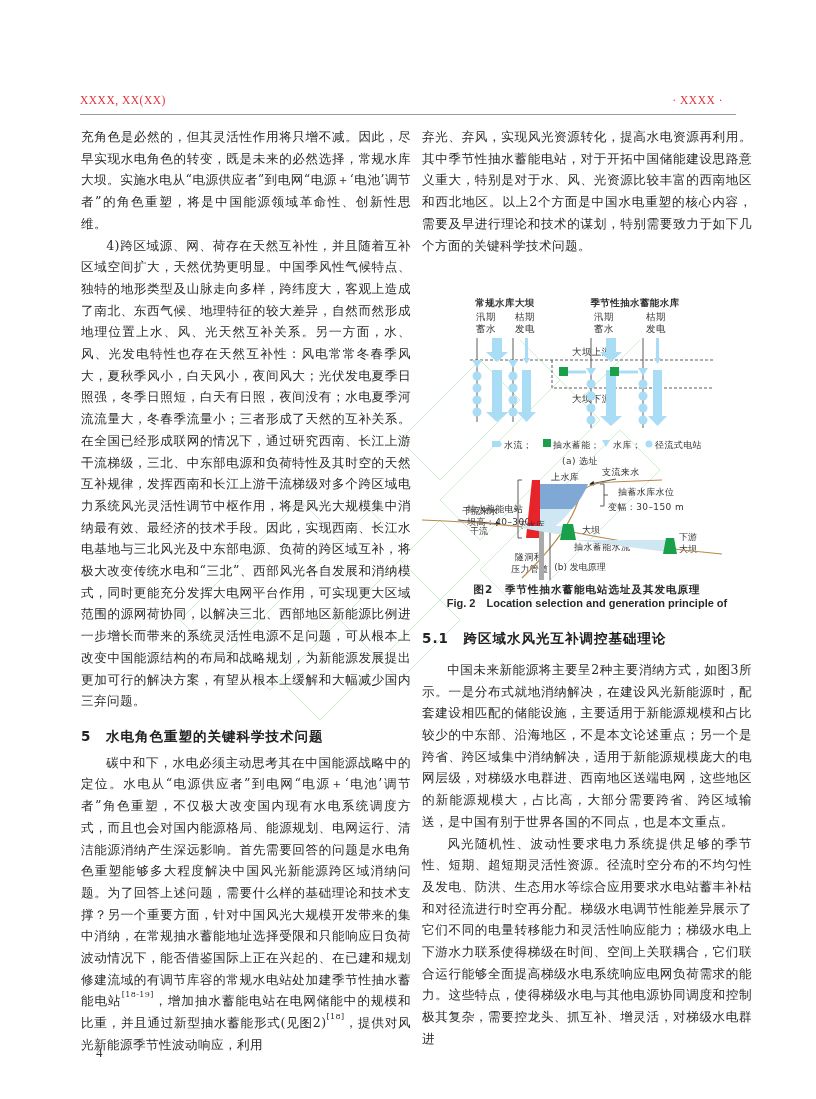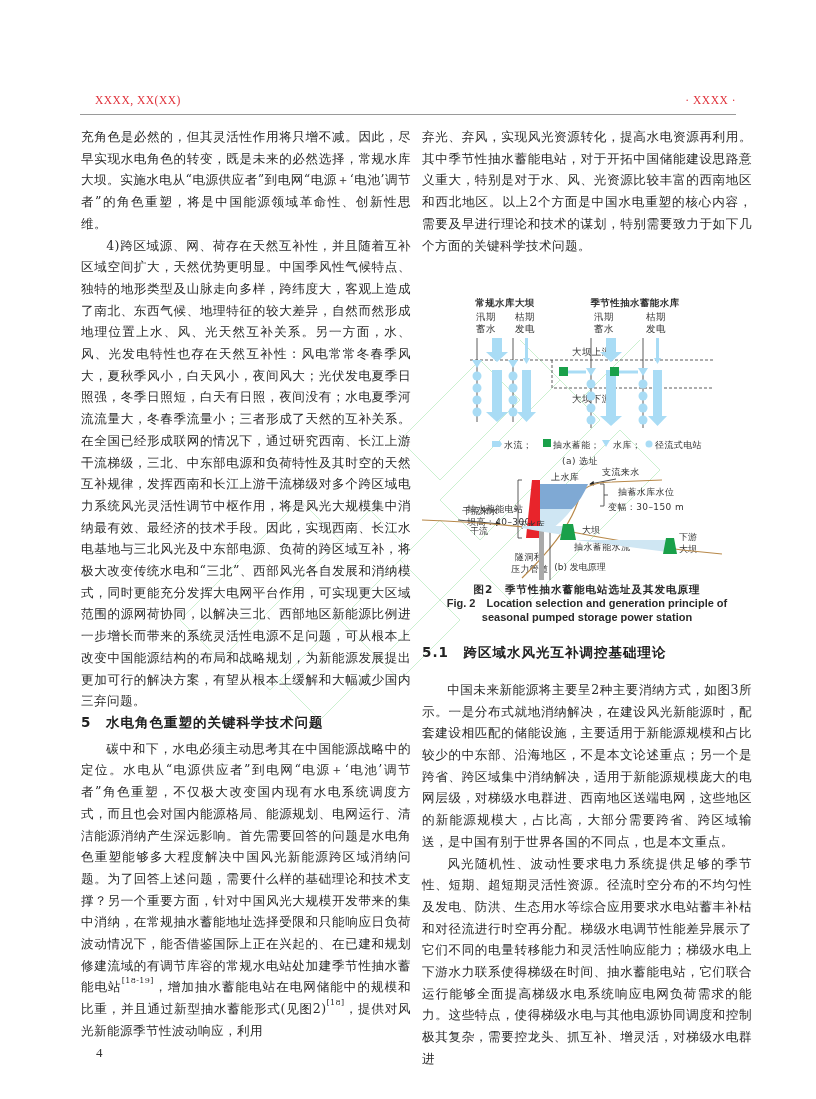--- a/index.html
+++ b/index.html
@@ -1,28 +1,28 @@
 <!DOCTYPE html>
 <html><head>
 <meta charset="utf-8">
 <style>
   html,body{margin:0;padding:0;background:#fff;}
   body{width:816px;height:1099px;position:relative;overflow:hidden;font-family:"DejaVu Serif","Liberation Serif",serif;color:#2a2a2a;}
   .header{position:absolute;left:80px;top:92px;width:656px;height:22px;border-bottom:1.5px solid #9a9a9a;}
   .header .left,.header .right{position:absolute;top:2px;font-family:"Liberation Serif",serif;font-size:11.5px;color:#e0313a;letter-spacing:0.5px;}
-  .header .left{left:15px;}
-  .header .right{right:0;}
+  .header .left{left:0;}
+  .header .right{right:13px;}
   .col{position:absolute;top:126px;width:330px;font-size:12.6px;line-height:21.7px;text-align:justify;letter-spacing:0.4px;}
   .col.left{left:81px;}
   .col.right{left:422px;}
   .col p{margin:0;}
   .indent{text-indent:2em;}
   .sec{font-family:"DejaVu Sans","Liberation Sans",sans-serif;font-weight:bold;font-size:13.5px;letter-spacing:1px;color:#222;}
-  .sec5{margin-bottom:4px;}
-  .sec51{margin-top:18px;margin-bottom:15px;}
+  .sec5{margin-top:14px;margin-bottom:4px;}
+  .sec51{margin-top:18px;margin-bottom:9px;}
   .sup{font-size:8px;vertical-align:top;line-height:10px;margin-top:16px;}
   .figure{position:relative;width:330px;height:290px;margin-top:38px;}
   .cap{text-align:center;font-size:11px;line-height:14px;letter-spacing:0;}
   .cap .cn{font-family:"DejaVu Sans",sans-serif;font-weight:bold;font-size:10.5px;letter-spacing:1px;}
   .cap .en{font-family:Liberation Sans, sans-serif;font-weight:bold;font-size:11px;}
   .pageno{position:absolute;left:96px;top:1045px;font-size:13px;font-family:"Liberation Serif",serif;color:#333;}
   .watermark{position:absolute;left:140px;top:320px;width:560px;height:420px;pointer-events:none;opacity:0.55;}
 </style>
 </head>
 <body>
@@ -167,26 +167,25 @@
       <path d="M178 190 L182 190 L182 212 L178 212 M182 201 L186 201" fill="none" stroke="#333" stroke-width="0.8"></path>
       <line x1="128" y1="238" x2="128" y2="286" stroke="#333" stroke-width="0.8"></line>
     </svg>
   </div>
 
   <div style="position:relative;height:0;"></div>
 
   <div class="cap" style="margin-top:-2px;">
     <div class="cn">图2　季节性抽水蓄能电站选址及其发电原理</div>
     <div class="en">Fig. 2　Location selection and generation principle of</div>
-    <div class="en">seasonal pumped storage power station</div>
   </div>
 
   <div class="sec sec51">5.1　跨区域水风光互补调控基础理论</div>
   <p class="indent">中国未来新能源将主要呈2种主要消纳方式，如图3所示。一是分布式就地消纳解决，在建设风光新能源时，配套建设相匹配的储能设施，主要适用于新能源规模和占比较少的中东部、沿海地区，不是本文论述重点；另一个是跨省、跨区域集中消纳解决，适用于新能源规模庞大的电网层级，对梯级水电群进、西南地区送端电网，这些地区的新能源规模大，占比高，大部分需要跨省、跨区域输送，是中国有别于世界各国的不同点，也是本文重点。</p>
-  <p class="indent">风光随机性、波动性要求电力系统提供足够的季节性、短期、超短期灵活性资源。径流时空分布的不均匀性及发电、防洪、生态用水等综合应用要求水电站蓄丰补枯和对径流进行时空再分配。梯级水电调节性能差异展示了它们不同的电量转移能力和灵活性响应能力；梯级水电上下游水力联系使得梯级在时间、抽水蓄能电站，它们联合运行能够全面提高梯级水电系统响应电网负荷需求的能力。这些特点，使得梯级水电与其他电源协同调度和控制极其复杂，需要控龙头、抓互补、增灵活，对梯级水电群进</p>
+  <p class="indent">风光随机性、波动性要求电力系统提供足够的季节性、短期、超短期灵活性资源。径流时空分布的不均匀性及发电、防洪、生态用水等综合应用要求水电站蓄丰补枯和对径流进行时空再分配。梯级水电调节性能差异展示了它们不同的电量转移能力和灵活性响应能力；梯级水电上下游水力联系使得梯级在时间、空间上关联耦合，它们联合运行能够全面提高梯级水电系统响应电网负荷需求的能力。这些特点，使得梯级水电与其他电源协同调度和控制极其复杂，需要控龙头、抓互补、增灵活，对梯级水电群进</p>
 </div>
 
 <svg style="position:absolute;left:422px;top:500px;" width="330" height="80" viewBox="0 0 330 80">
   <g font-family="DejaVu Sans, sans-serif" fill="#333" font-size="9">
     <text x="40" y="14">干流来水</text>
     <line x1="36" y1="20" x2="78" y2="24" stroke="#222" stroke-width="0.8" marker-end="url(#ah2)"></line>
     <text x="48" y="34">干流</text>
     <text x="96" y="28">下水库</text>
     <text x="160" y="33">大坝</text>
     <text x="257" y="40">下游</text>

